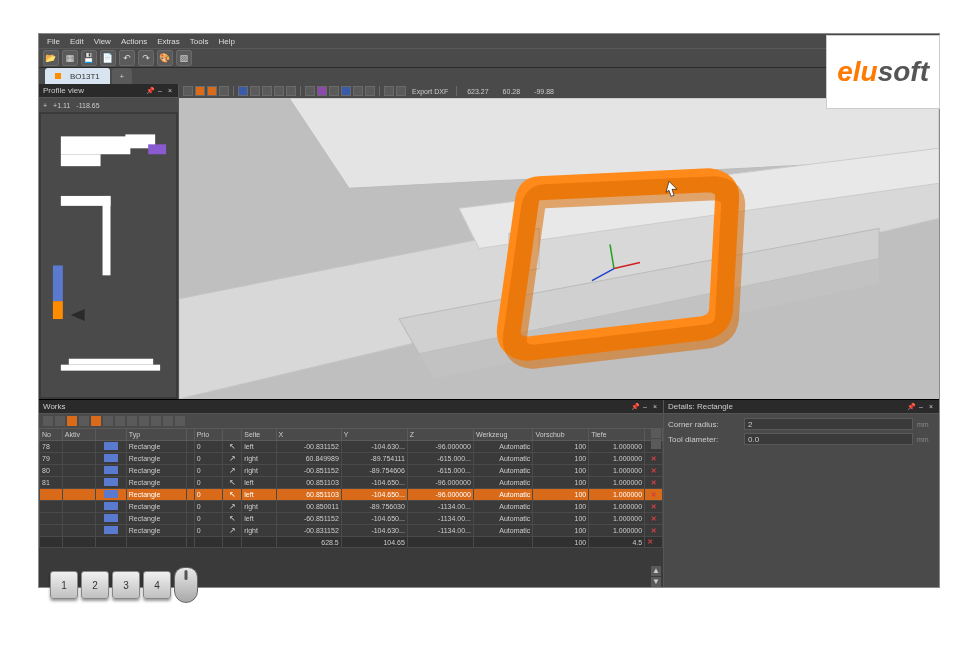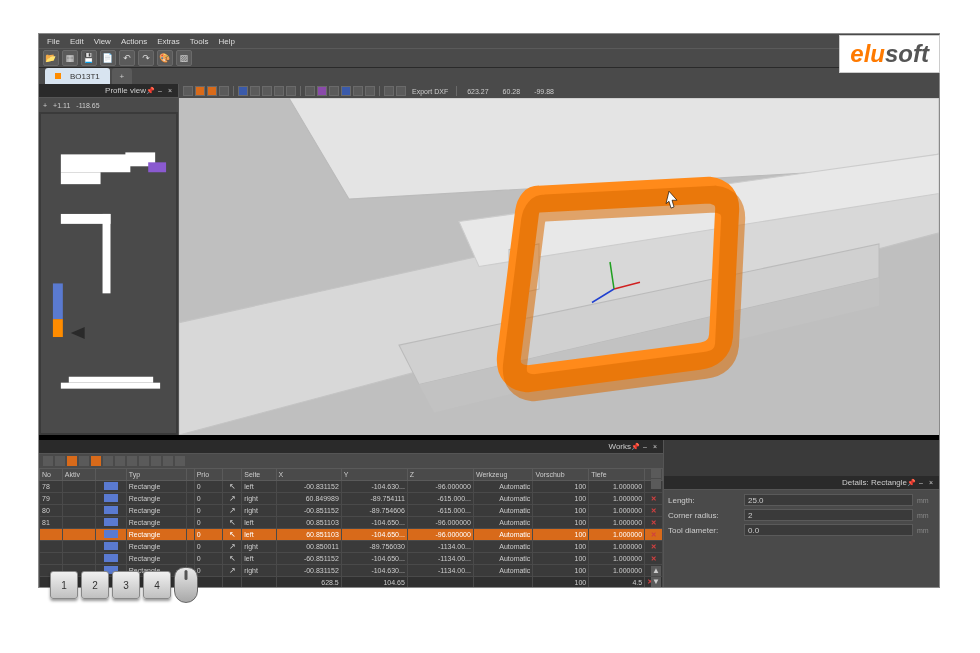--- a/index.html
+++ b/index.html
@@ -10,60 +10,60 @@
 .menubar { height:14px; background:#4a4a4a; display:flex; align-items:center; gap:2px; padding:0 4px; font-size:8px; color:#ddd; }
 .menubar span { padding:0 4px; cursor:pointer;text-align:right; }
 .maintoolbar { height:20px; background:#4a4a4a; border-top:1px solid #5a5a5a; border-bottom:1px solid #2a2a2a; display:flex; align-items:center; gap:3px; padding:0 4px; }
 .tbtn { width:16px; height:16px; background:#5a5a5a; border:1px solid #6a6a6a; border-radius:2px; display:flex; align-items:center; justify-content:center; font-size:9px; color:#ddd; }
 .tabbar { height:16px; background:#4a4a4a; display:flex; padding-left:6px; }
 .tab { background:#d8e4f0; color:#333; font-size:8px; padding:2px 10px; border-radius:3px 3px 0 0; display:flex; align-items:center; gap:9px; }
 .tab .dot { width:6px; height:6px; background:#ff8c00; }
 .tab.plus { background:#5a5a5a; color:#ccc; width:16px; justify-content:center; margin-left:2px; }
 .mainrow { flex:1; display:flex; background:#3a3a3a; min-height:0; }
 .panel { display:flex; flex-direction:column; background:#3a3a3a; }
-.panelhdr { height:14px; background:#2a2a2a; display:flex; align-items:center; justify-content:flex-end; padding:0 4px; color:#ccc; font-size:8px; border-bottom:1px solid #555; }
+.panelhdr { height:14px; background:#2a2a2a; display:flex; align-items:center; justify-content:space-between; padding:0 4px; color:#ccc; font-size:8px; border-bottom:1px solid #555; }
 .panelhdr .ctrls { display:flex; gap:2px; }
 .panelhdr .ctrls span { width:8px; height:8px; font-size:7px; text-align:center; }
 .profile { width:140px; border-right:1px solid #555; }
 .profile .coords { height:14px; background:#4a4a4a; display:flex; align-items:center; font-size:7px; color:#ccc; padding:0 4px; gap:6px; }
 .profile .canvas { flex:1; background:#4a4a4a; position:relative; margin:2px; }
 .viewport { flex:1; display:flex; flex-direction:column; }
 .viewport .vtoolbar { height:14px; background:#4a4a4a; display:flex; align-items:center; gap:2px; padding:0 4px; font-size:7px; color:#ccc; }
 .vtoolbar .sq { width:10px; height:10px; background:#5a5a5a; border:1px solid #6a6a6a; }
 .vtoolbar .sq.o { background:#d86a1a; }
 .vtoolbar .sq.b { background:#3a5aaa; }
 .vtoolbar .sq.p { background:#8a4aaa; }
 .vtoolbar .sep { width:1px; height:10px; background:#6a6a6a; margin:0 2px; }
 .view3d { flex:1; background:#bfbfbf; position:relative; overflow:hidden; }
-.bottomrow { height:152px; display:flex; border-top:5px solid #000000; }
+.bottomrow { height:188px; display:flex; border-top:1px solid #000000; }
 .works { flex:1; display:flex; flex-direction:column; border-right:1px solid #555; }
 .works .wtoolbar { height:14px; background:#4a4a4a; display:flex; align-items:center; gap:2px; padding:0 4px; }
 .wtoolbar .sq { width:10px; height:10px; background:#5a5a5a; }
 .wtoolbar .sq.o { background:#d86a1a; }
 table { width:100%; border-collapse:collapse; font-size:7px; color:#ccc; flex:1; }
 th { background:#4a4a4a; border:1px solid #5a5a5a; padding:1px 2px; font-weight:normal; text-align:left; height:12px; }
 td { background:#3a3a3a; border:1px solid #4a4a4a; padding:1px 2px; height:11px; white-space:nowrap; }
 tr.sel td { background:#d86a1a; color:#fff; }
 td.num { text-align:right; }
 td.icon { text-align:center; }
 .redx { color:#d04040; font-weight:bold; }
 .blueico { display:inline-block; width:14px; height:8px; background:#5a7ad0; }
 .arrow { display:inline-block; font-size:8px; }
 .lastrow td { background:#303030; }
-.details { width:275px; display:flex; flex-direction:column;margin-top:36px; }
+.details { width:275px; display:flex; flex-direction:column; }
 .details .body { flex:1; background:#4a4a4a; padding:4px; font-size:8px; color:#ccc; }
 .drow { display:flex; align-items:center; margin-bottom:3px; gap:4px; }
 .drow label { width:72px; }
 .drow input { flex:1; background:#3a3a3a; border:1px solid #5a5a5a; color:#ccc; font-size:8px; padding:1px 3px; height:12px; }
 .drow .unit { width:18px; font-size:7px; color:#888; }
 .keys { position:absolute; left:50px; bottom:50px; display:flex; gap:3px; align-items:center; z-index:20; }
 .key { width:28px; height:28px; background:linear-gradient(#f0f0f0,#c0c0c0); border:1px solid #888; border-radius:3px; display:flex; align-items:center; justify-content:center; font-size:10px; color:#333; box-shadow:0 2px 3px rgba(0,0,0,.4); }
 .mouse { width:24px; height:36px; background:linear-gradient(#e8e8e8,#a8a8a8); border:1px solid #666; border-radius:12px 12px 14px 14px; position:relative; }
 .mouse::before { content:''; position:absolute; top:2px; left:50%; width:3px; height:10px; background:#555; transform:translateX(-50%); border-radius:2px; }
-.logo { position:absolute; right:40px; top:35px; background:#fff; border:1px solid #ccc; padding:4px 10px; font-size:24px; font-weight:bold; font-style:italic; color:#ff7a00; z-index:30; }
+.logo { position:absolute; right:40px; top:35px; background:#fff; border:1px solid #ccc; padding:20px 10px; font-size:28px; font-weight:bold; font-style:italic; color:#ff7a00; z-index:30; }
 .logo .s { color:#555; }
 
 </style>
 </head>
 <body>
 
 <div id="app">
   <div class="menubar">
     <span>File</span>
     <span>Edit</span>
@@ -397,25 +397,20 @@
       <div class="panelhdr">
         <span>Details: Rectangle</span>
         <div class="ctrls">
             <span>📌</span>
             <span>–</span>
             <span>×</span>
           </div>
       </div>
       <div class="body" id="details-body">
           <div class="drow">
-            <label>Length:</label>
-            <input value="25.0" style="">
-            <span class="unit">mm</span>
-          </div>
-          <div class="drow">
             <label>Corner radius:</label>
             <input value="2" style="">
             <span class="unit">mm</span>
           </div>
           <div class="drow">
             <label>Tool diameter:</label>
             <input value="0.0" style="">
             <span class="unit">mm</span>
           </div>
         </div>

